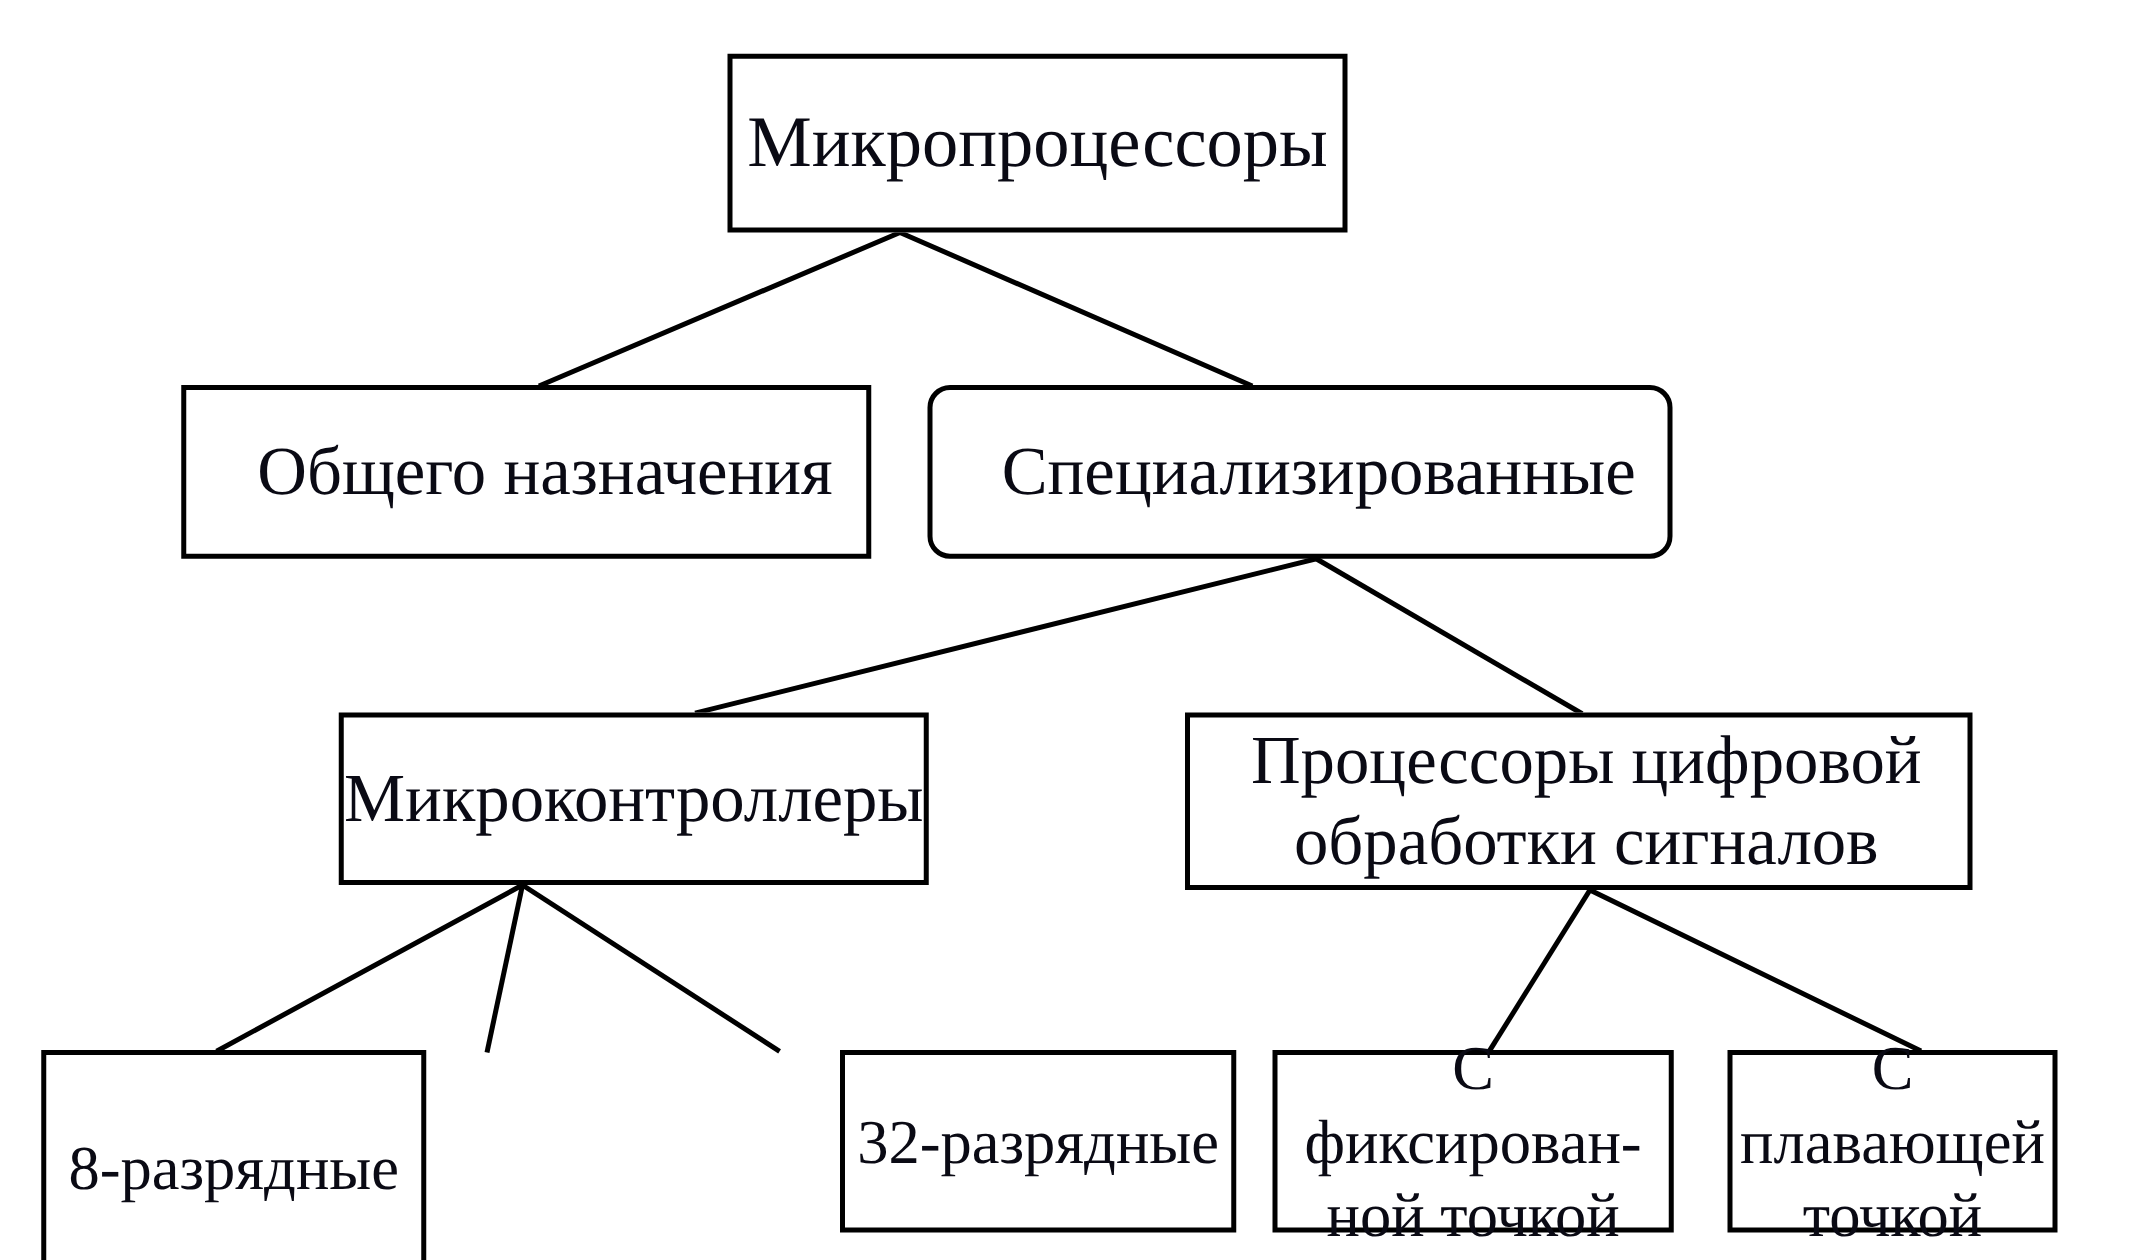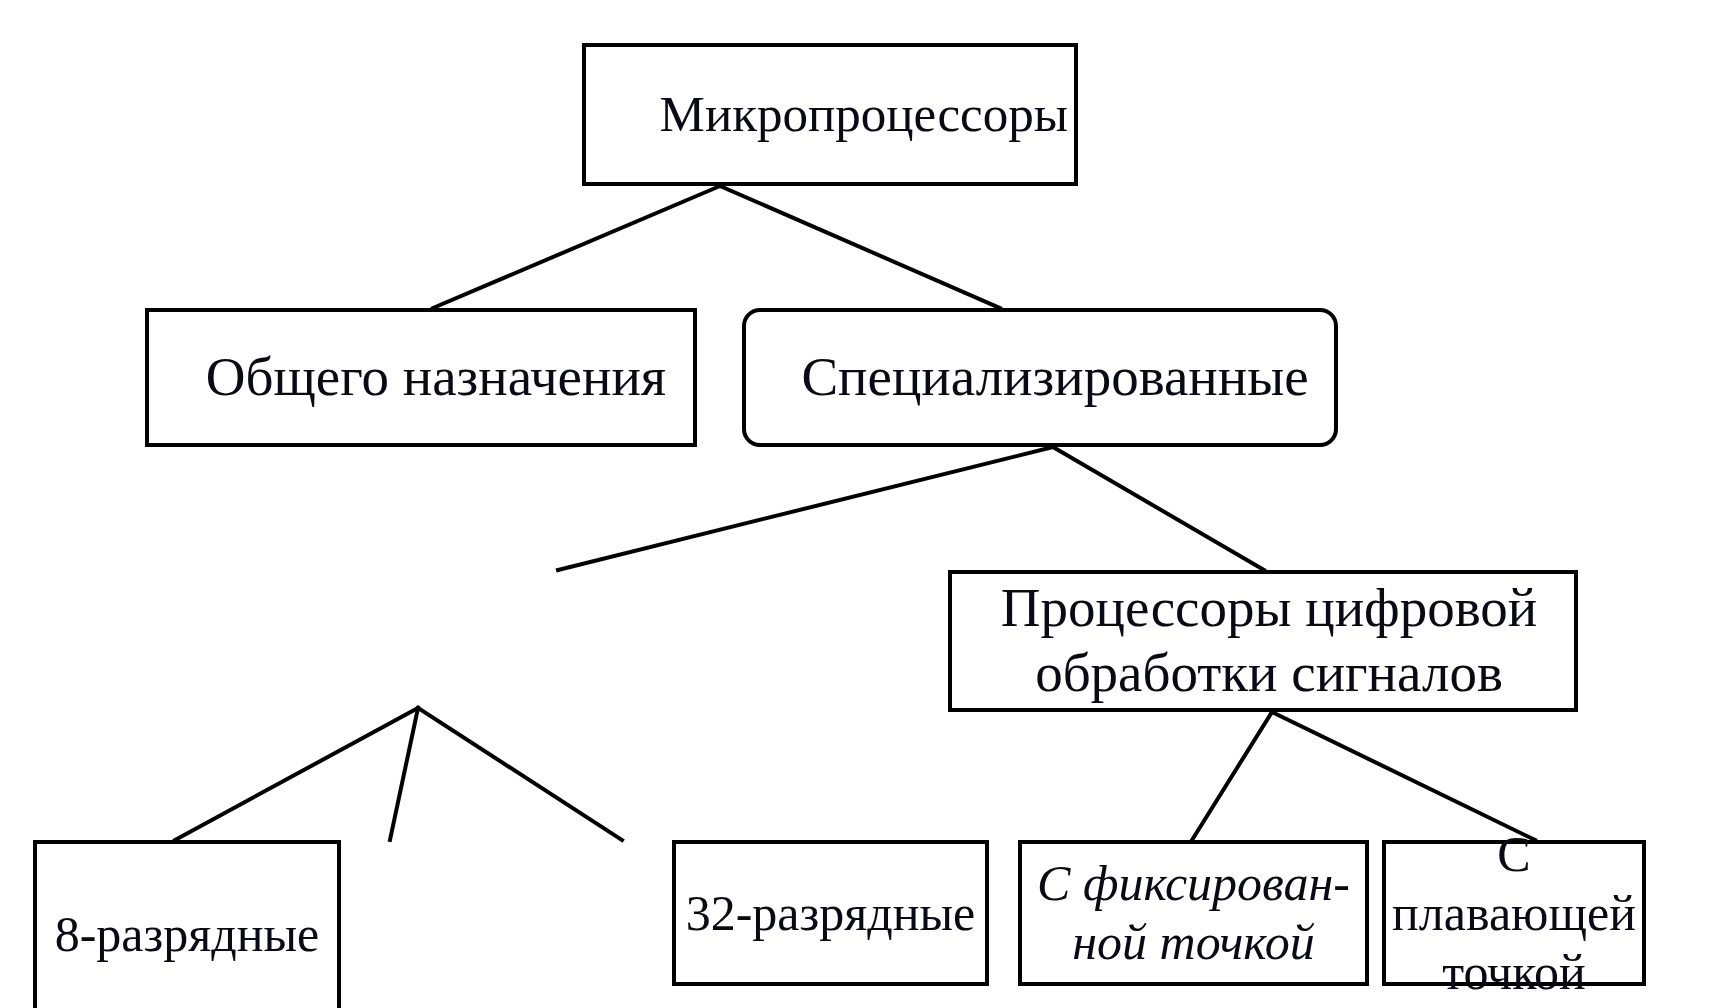--- a/index.html
+++ b/index.html
@@ -35,21 +35,21 @@
     text-align: center;
     color: #0a0a14;
     line-height: 1.18;
     z-index: 2;
   }
   .node-label {
     display: block;
     padding: 0 6px;
     white-space: pre-line;
   }
-  .lvl1 { font-size: 51px; justify-content: flex-end; }
+  .lvl1 { font-size: 58px; }
   .lvl2 { font-size: 55px; padding-left: 30px; }
   .lvl3 { font-size: 55px; }
   .lvl4 { font-size: 50px; }
 </style>
 </head>
 <body>
 
 <div id="diagram-root">
 
   <svg id="connector-layer" viewBox="0 0 1716 1008" width="1716" height="1008" xmlns="http://www.w3.org/2000/svg">
@@ -71,36 +71,39 @@
   </div>
 
   <div class="node-box lvl2" style="left:145px; top:308px; width:552px; height:139px;">
     <span class="node-label">Общего назначения</span>
   </div>
 
   <div class="node-box lvl2" style="left:742px; top:308px; width:596px; height:139px;border-radius:18px;">
     <span class="node-label">Специализированные</span>
   </div>
 
+  <div class="node-box lvl3" style="left:271px; top:570px; width:472px; height:138px;">
+    <span class="node-label">Микроконтроллеры</span>
+  </div>
 
   <div class="node-box lvl3" style="left:948px; top:570px; width:630px; height:142px;padding-left:12px;">
     <span class="node-label">Процессоры цифровой
 обработки сигналов</span>
   </div>
 
   <div class="node-box lvl4" style="left:33px; top:840px; width:308px; height:188px;">
     <span class="node-label">8-разрядные</span>
   </div>
 
 
   <div class="node-box lvl4" style="left:672px; top:840px; width:317px; height:146px;text-align:right;">
     <span class="node-label">32-разрядные</span>
   </div>
 
-  <div class="node-box lvl4" style="left:1018px; top:840px; width:351px; height:146px;font-style:italic;">
+  <div class="node-box lvl4" style="left:1018px; top:840px; width:321px; height:146px;">
     <span class="node-label">С фиксирован-
 ной точкой</span>
   </div>
 
   <div class="node-box lvl4" style="left:1382px; top:840px; width:264px; height:146px;justify-content:center;">
     <span class="node-label">С плавающей
 точкой</span>
   </div>
 
 </div>

